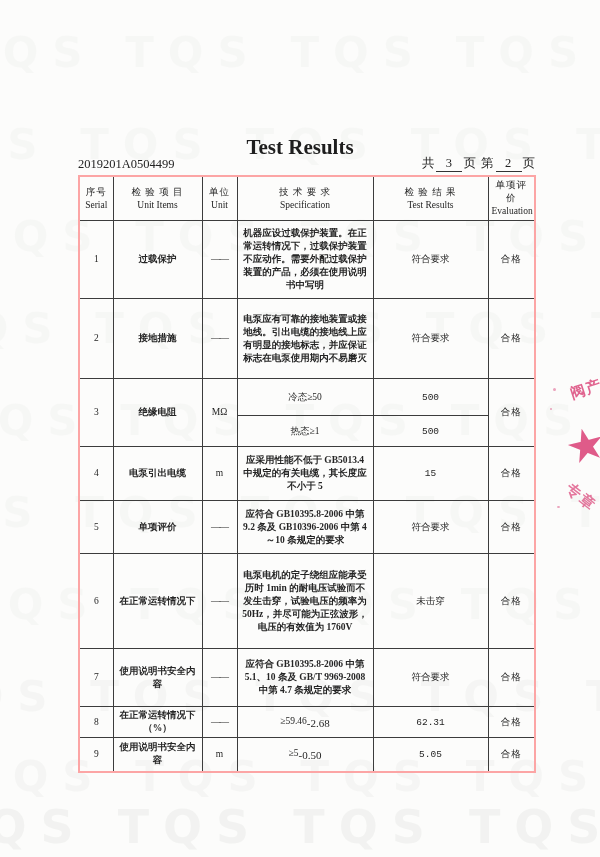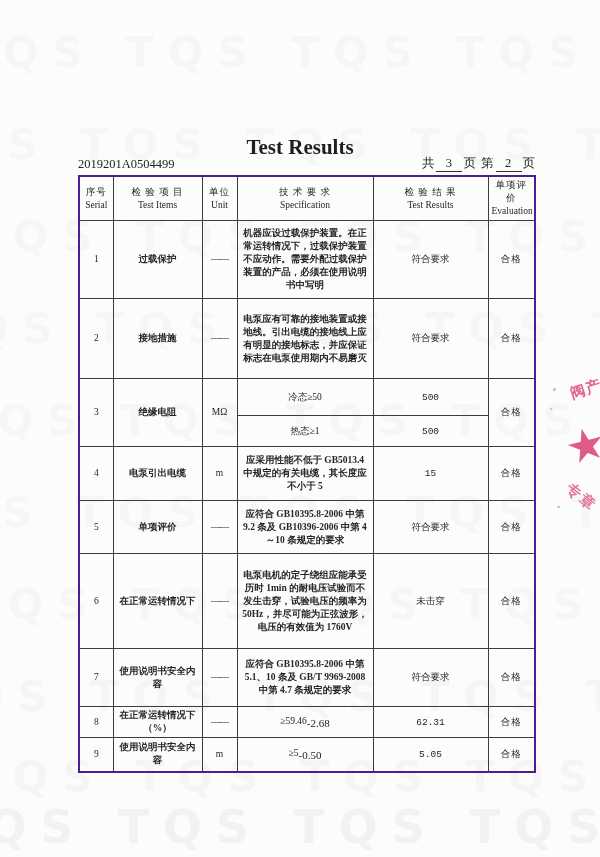--- a/index.html
+++ b/index.html
@@ -57,21 +57,21 @@
     border-collapse:collapse;
     background:transparent;
   }
   table.report td{
     border:1px solid #3c3c3c;
     text-align:center;vertical-align:middle;
     font-size:9.5px;line-height:13px;
     padding:2px 3px;color:#252525;
     overflow:hidden;
   }
-  table.report{border:2px solid #4c1d95;}
+  table.report{border:2px solid #fca5a5;}
   td.hdr{font-size:11px;line-height:14px;letter-spacing:1px;padding:2px 1px;}
   .hdr-en{font-size:9.5px;letter-spacing:0;line-height:13px;}
   td.item{font-size:10.5px;line-height:14px;font-weight:bold;}
   td.serial{font-size:11px;}
   td.unit{font-size:10px;letter-spacing:-1px;}
   td.spec-left{
     text-align:justify;text-justify:inter-ideograph;
     padding:3px 5px;vertical-align:middle;font-weight:bold;
   }
   td.result{font-size:10px;font-family:Liberation Mono, monospace;}
@@ -127,21 +127,21 @@
         <col style="width:47px">
     </colgroup>
     <tbody>
       <tr class="hr">
         <td class="hdr">
           <div>序号</div>
           <div class="hdr-en">Serial</div>
         </td>
         <td class="hdr">
           <div>检 验 项 目</div>
-          <div class="hdr-en">Test Items</div>
+          <div class="hdr-en">Unit Items</div>
         </td>
         <td class="hdr">
           <div>单位</div>
           <div class="hdr-en">Unit</div>
         </td>
         <td class="hdr">
           <div>技 术 要 求</div>
           <div class="hdr-en">Specification</div>
         </td>
         <td class="hdr">

